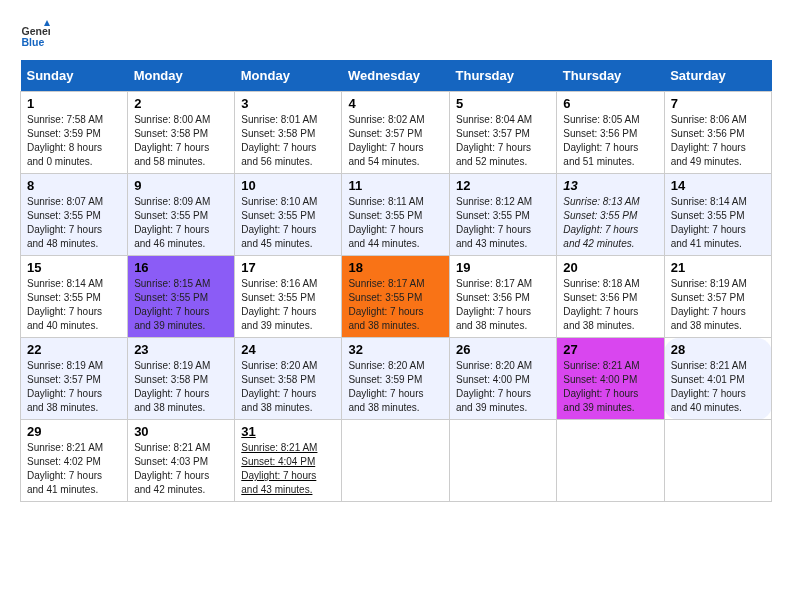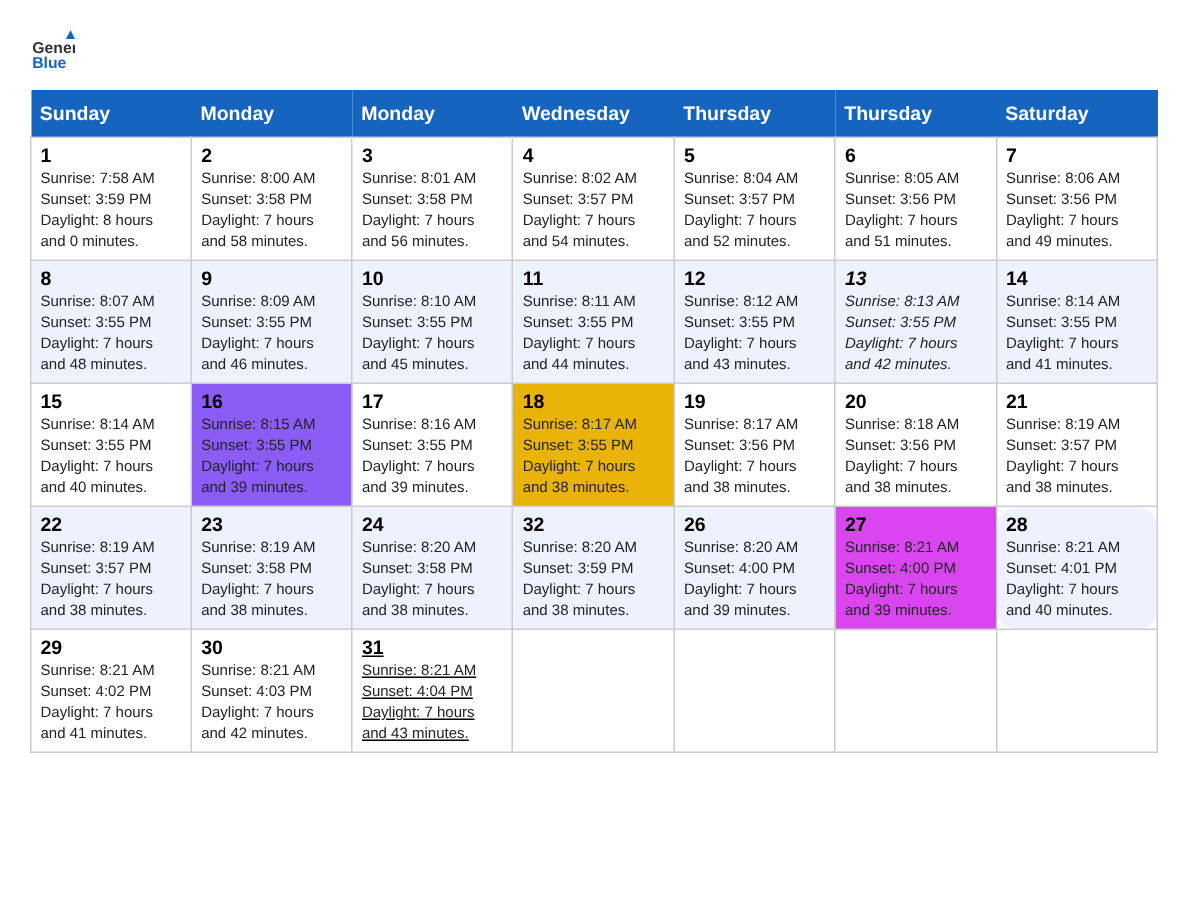--- a/index.html
+++ b/index.html
@@ -229,21 +229,21 @@
 Daylight: 7 hours
 and 39 minutes.</div>
         </td>
         <td style="background-color: rgb(255, 255, 255);">
           <span class="day-num">17</span>
           <div class="day-detail" style="white-space: pre-line;">Sunrise: 8:16 AM
 Sunset: 3:55 PM
 Daylight: 7 hours
 and 39 minutes.</div>
         </td>
-        <td style="background-color: #eab308;">
+        <td style="background-color: #f97316;">
           <span class="day-num">18</span>
           <div class="day-detail" style="white-space: pre-line;">Sunrise: 8:17 AM
 Sunset: 3:55 PM
 Daylight: 7 hours
 and 38 minutes.</div>
         </td>
         <td style="background-color: rgb(255, 255, 255);">
           <span class="day-num">19</span>
           <div class="day-detail" style="white-space: pre-line;">Sunrise: 8:17 AM
 Sunset: 3:56 PM

